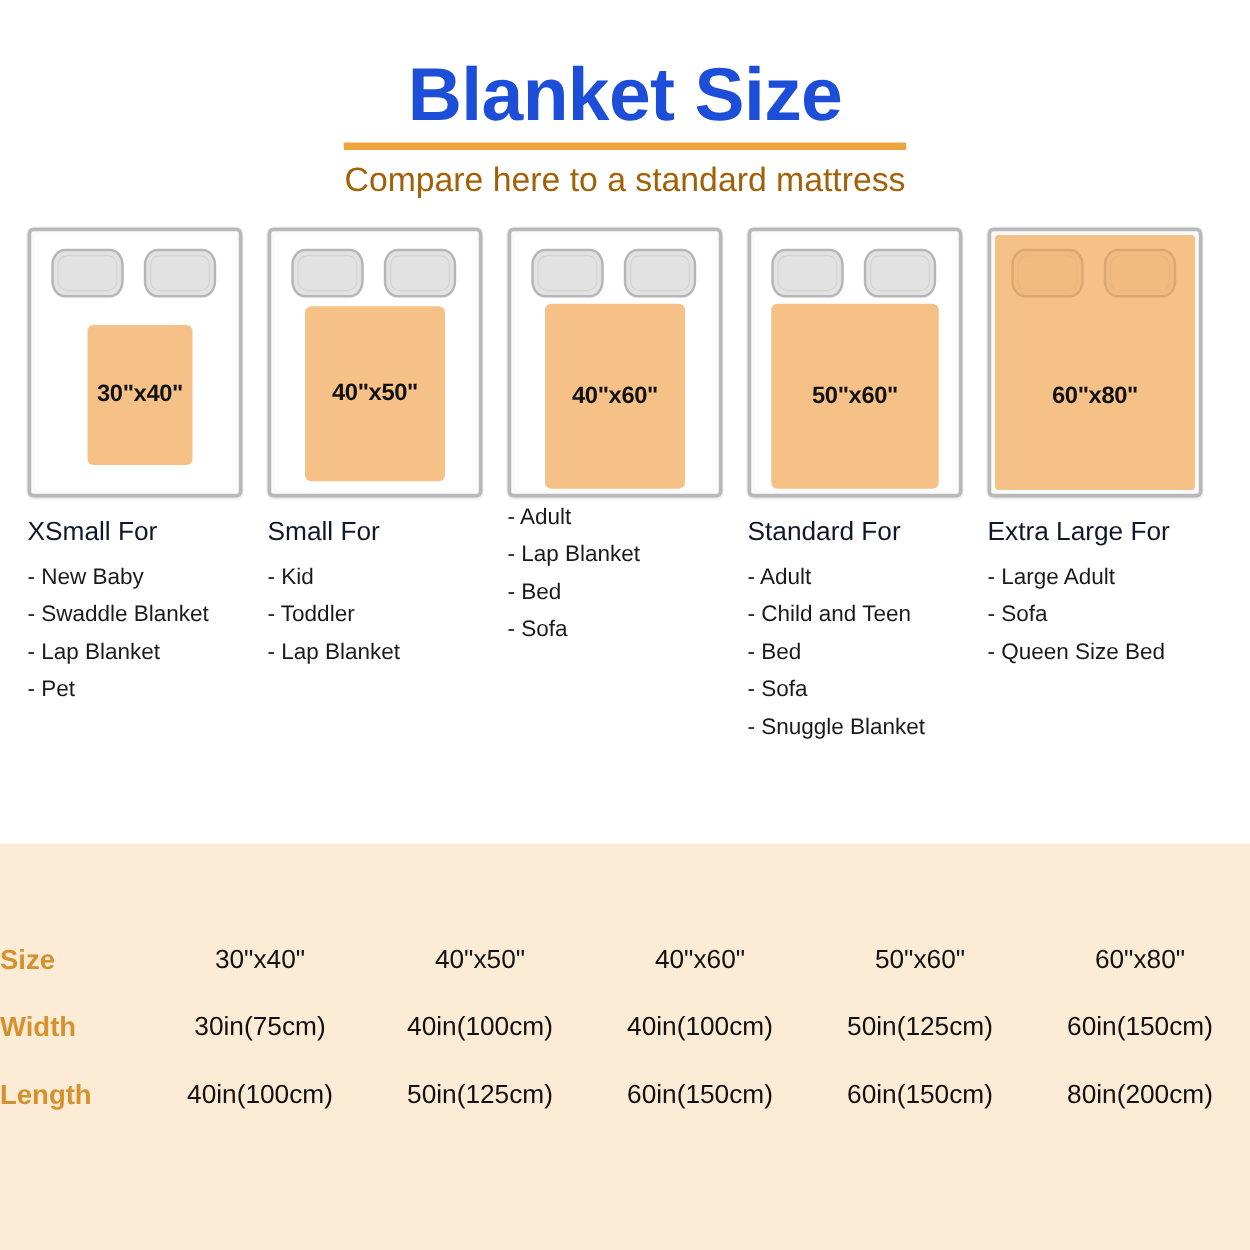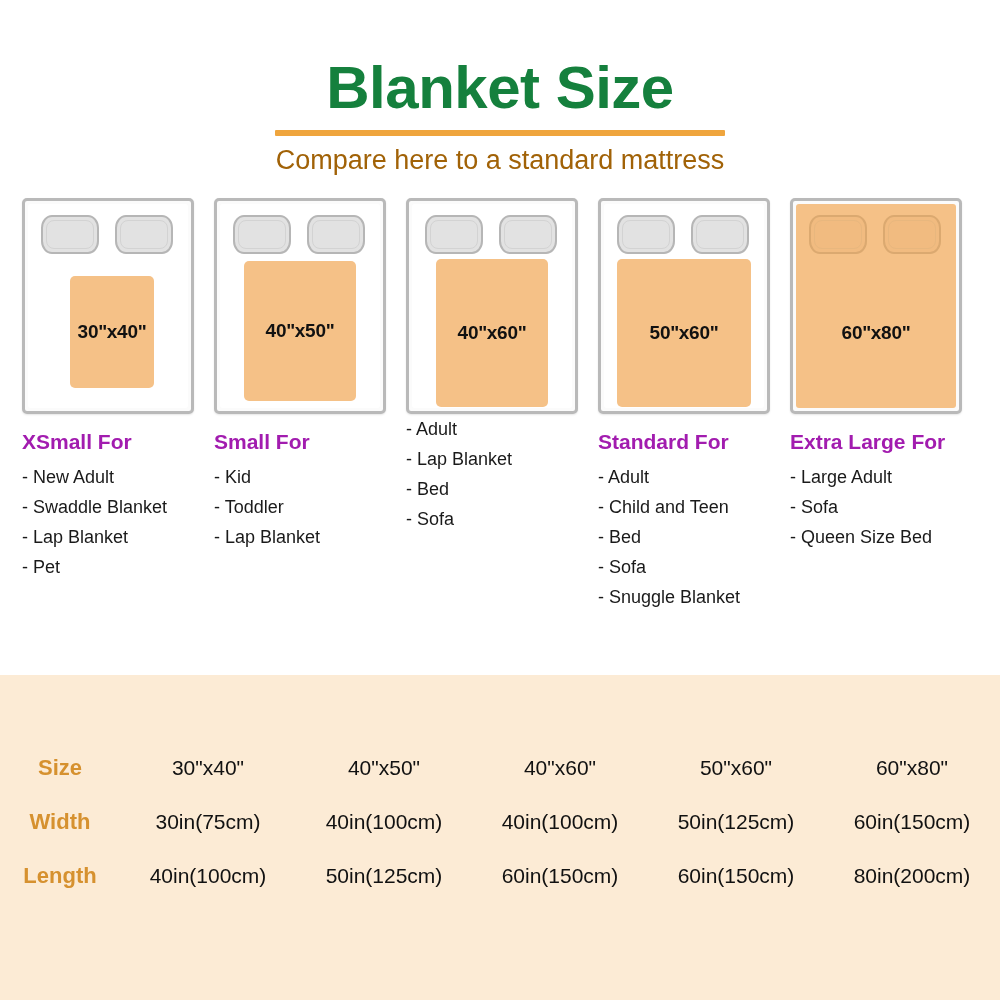--- a/index.html
+++ b/index.html
@@ -16,24 +16,24 @@
   }
 
   
   .header {
     text-align: center;
     padding-top: 46px;
   }
   .title {
     font-size: 60px;
     font-weight: bold;
-    color: #15803d;
+    color: #1d4ed8;
     letter-spacing: -0.5px;
     line-height: 1.0;
-    margin: 12px;
+    margin: 0;
   }
   .title-rule {
     width: 450px;
     height: 6px;
     background: #efa53d;
     margin: 8px auto 0 auto;
     border-radius: 1px;
   }
   .subtitle {
     font-size: 27px;
@@ -111,23 +111,23 @@
     border-color: #dba970;
   }
   .bed.full-cover .pillow::after { border-color: #e8b77e; }
   .bed.full-cover .blanket {
     background: transparent;
     border-radius: 0;
   }
 
   
   .cat-title {
-    color: #a21caf;
+    color: #0f172a;
     font-size: 21px;
-    font-weight: bold;
+    font-weight: normal;
     margin: 16px 0 8px 0;
     white-space: nowrap;
   }
   .cat-list {
     list-style: none;
     margin: 0;
     padding: 0;
   }
   .cat-list li {
     font-size: 18px;
@@ -149,21 +149,21 @@
   }
   .spec-table {
     width: 100%;
     border-collapse: collapse;
     margin-top: 66px;
   }
   .spec-table th {
     color: #d6912f;
     font-size: 22px;
     font-weight: bold;
-    text-align: center;
+    text-align: left;
     width: 120px;
     padding: 14px 0;
   }
   .spec-table td {
     color: #111111;
     font-size: 21px;
     text-align: center;
     padding: 14px 0;
     white-space: nowrap;
   }
@@ -181,21 +181,21 @@
 
   <div class="col">
     <div class="bed">
       <div class="bed-inner"></div>
       <div class="pillow left"></div>
       <div class="pillow right"></div>
       <div class="blanket" style="left:45px; top:75px; width:84px; height:112px;">30"x40"</div>
     </div>
     <div class="cat-title">XSmall For</div>
     <ul class="cat-list">
-      <li>- New Adult</li>
+      <li>- New Baby</li>
       <li>- Swaddle Blanket</li>
       <li>- Lap Blanket</li>
       <li>- Pet</li>
     </ul>
   </div>
 
   <div class="col">
     <div class="bed">
       <div class="bed-inner"></div>
       <div class="pillow left"></div>

